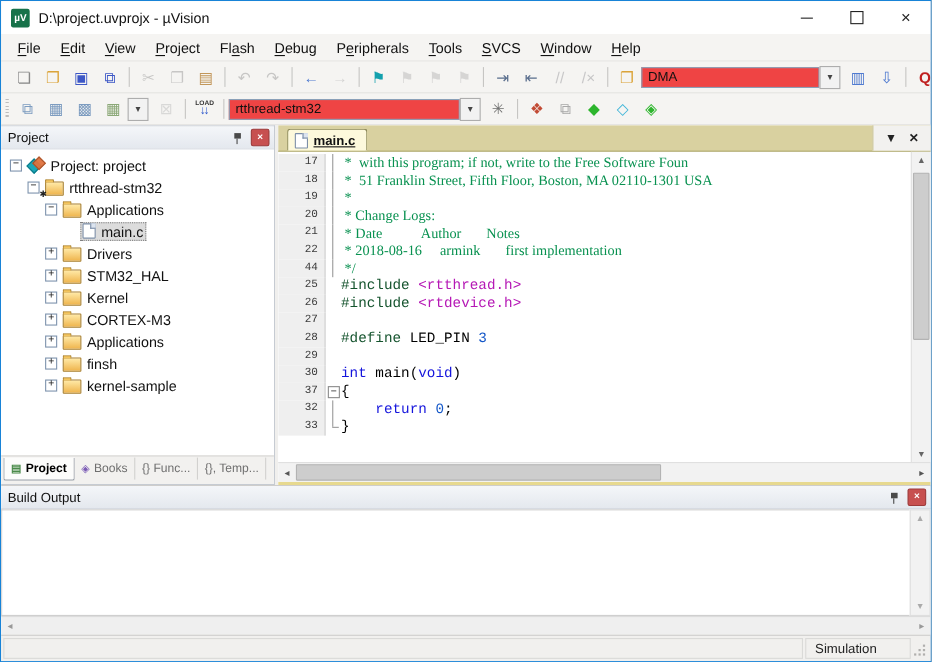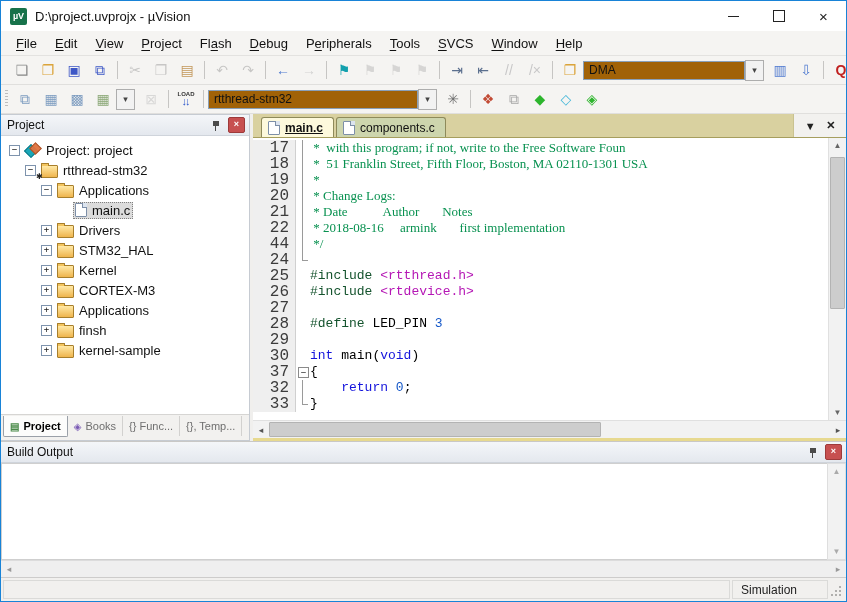--- a/index.html
+++ b/index.html
@@ -16,21 +16,21 @@
   .menubar{height:24px;background:#f5f4f2;display:flex;align-items:center;padding-left:6px;flex:none;border-bottom:1px solid #e3e2e0;}
   .menu-item{font-size:13px;color:#111;padding:3px 9px;white-space:nowrap;}
   .menu-item u{text-underline-offset:2px;}
   
   .toolbar{height:28px;background:#f5f4f2;display:flex;align-items:center;padding-left:2px;flex:none;border-bottom:1px solid #e0dfdd;overflow:hidden;}
   .toolbar::before{content:"";width:3px;height:18px;margin:0 4px 0 2px;background:repeating-linear-gradient(to bottom,#bdbdbd 0 1px,transparent 1px 3px);}
   .tbtn{min-width:24px;height:22px;display:flex;align-items:center;justify-content:center;margin:0 1px;flex:none;}
   .tbtn .g{font-size:14px;line-height:22px;}
   .tbtn.disabled{opacity:.5;filter:grayscale(70%);}
   .tsep{width:1px;height:18px;background:#c6c5c3;margin:0 4px;flex:none;}
-  .combo{height:17px;background:#a16207;border:1px solid #8aa0b8;font-size:12px;color:#111;display:flex;align-items:center;padding:0 5px;flex:none;white-space:nowrap;overflow:hidden;}
+  .combo{height:17px;background:#ef4444;border:1px solid #8aa0b8;font-size:12px;color:#111;display:flex;align-items:center;padding:0 5px;flex:none;white-space:nowrap;overflow:hidden;}
   .caretbtn{width:17px;height:19px;background:#f2f2f2;border:1px solid #adadad;display:flex;align-items:center;justify-content:center;font-size:9px;color:#444;margin-right:3px;flex:none;}
   .loadbtn{flex-direction:column;line-height:1;}
   .loadbtn .ld{font-size:6px;font-weight:bold;color:#333;letter-spacing:0;}
   .loadbtn .la{font-size:11px;color:#2d57cc;font-weight:bold;margin-top:-1px;letter-spacing:-2px;padding-right:2px;}
   
   .main{flex:none;height:327px;display:flex;background:#f0efed;}
   .project-panel{width:248px;flex:none;display:flex;flex-direction:column;border:1px solid #c6cbd2;border-left:none;background:#fff;}
   .panel-head{height:20px;flex:none;background:linear-gradient(#f4f6f9,#e4e8ee);border-bottom:1px solid #cfd4db;display:flex;align-items:center;padding:0 4px 0 6px;}
   .panel-title{flex:1;font-size:12px;color:#111;}
   .pin{width:11px;height:13px;position:relative;margin-right:6px;}
@@ -63,21 +63,21 @@
   .etabs{flex:1;display:flex;align-items:flex-end;padding-left:8px;overflow:hidden;}
   .etab{height:19px;display:flex;align-items:center;padding:0 10px 0 6px;font-size:12px;border:1px solid #8e8a5a;border-bottom:none;border-radius:3px 3px 0 0;margin-right:2px;background:#cdd5ad;color:#111;white-space:nowrap;}
   .etab .ico-file{margin-right:5px;}
   .etab.active{background:#fdf9dc;font-weight:bold;}
   .etab.active .elbl{text-decoration:underline;}
   .etabbtns{width:52px;flex:none;height:23px;background:#f2f1ef;display:flex;align-items:center;justify-content:space-evenly;border-left:1px solid #c9c290;}
   .etb{font-size:11px;color:#222;font-weight:bold;}
   .ebody{flex:1;display:flex;min-height:0;background:#fff;}
   .ecode{flex:1;overflow:hidden;padding-top:2px;}
   .cl{display:flex;height:16px;line-height:16px;font-family:"Liberation Mono","DejaVu Sans Mono",monospace;font-size:13px;white-space:pre;}
-  .ln{width:36px;flex:none;text-align:right;padding-right:6px;background:#efefef;color:#3c3c3c;border-right:1px solid #d0d0d0;font-size:16px;}
+  .ln{width:36px;flex:none;text-align:right;padding-right:6px;background:#efefef;color:#3c3c3c;border-right:1px solid #d0d0d0;font-size:10px;}
   .fm{width:14px;flex:none;position:relative;}
   .fm.f-line::before{content:"";position:absolute;left:6px;top:0;bottom:0;width:1px;background:#9a9a9a;}
   .fm.f-end::before{content:"";position:absolute;left:6px;top:0;height:8px;width:1px;background:#9a9a9a;}
   .fm.f-end::after{content:"";position:absolute;left:6px;top:8px;width:6px;height:1px;background:#9a9a9a;}
   .fm.f-box::before{content:"−";position:absolute;left:2px;top:3px;width:9px;height:9px;border:1px solid #8a8a8a;background:#fff;font-size:9px;line-height:8px;text-align:center;color:#333;font-family:"DejaVu Sans Mono",monospace;}
   .ct{flex:1;overflow:hidden;}
   .tok-cm{color:#089150;font-family:Liberation Serif, serif;}
   .tok-pp{color:#14532d;}
   .tok-str{color:#b517b5;font-family:Liberation Mono, monospace;}
   .tok-kw{color:#1414dc;}
@@ -377,40 +377,35 @@
 
     <div class="splitter"></div>
 
     <div class="editor">
       <div class="etabbar">
         <div class="etabs">
             <span class="etab active">
               <span class="ico-file"></span>
               <span class="elbl">main.c</span>
             </span>
-            <span class="etab">
-              <span class="ico-file"></span>
-              <span class="elbl">components.c</span>
-            </span>
           </div>
         <div class="etabbtns">
           <span class="etb">▼</span>
           <span class="etb">✕</span>
         </div>
       </div>
       <div class="ebody">
         <div class="ecode">
             <div class="cl"><span class="ln">17</span><span class="fm f-line"></span><span class="ct"><span class="tok-cm"> *  with this program; if not, write to the Free Software Foun</span></span></div>
             <div class="cl"><span class="ln">18</span><span class="fm f-line"></span><span class="ct"><span class="tok-cm"> *  51 Franklin Street, Fifth Floor, Boston, MA 02110-1301 USA</span></span></div>
             <div class="cl"><span class="ln">19</span><span class="fm f-line"></span><span class="ct"><span class="tok-cm"> *</span></span></div>
             <div class="cl"><span class="ln">20</span><span class="fm f-line"></span><span class="ct"><span class="tok-cm"> * Change Logs:</span></span></div>
             <div class="cl"><span class="ln">21</span><span class="fm f-line"></span><span class="ct"><span class="tok-cm"> * Date           Author       Notes</span></span></div>
             <div class="cl"><span class="ln">22</span><span class="fm f-line"></span><span class="ct"><span class="tok-cm"> * 2018-08-16     armink       first implementation</span></span></div>
             <div class="cl"><span class="ln">44</span><span class="fm f-line"></span><span class="ct"><span class="tok-cm"> */</span></span></div>
-            <div class="cl"><span class="ln">24</span><span class="fm f-end"></span><span class="ct"></span></div>
             <div class="cl"><span class="ln">25</span><span class="fm"></span><span class="ct"><span class="tok-pp">#include </span><span class="tok-str">&lt;rtthread.h&gt;</span></span></div>
             <div class="cl"><span class="ln">26</span><span class="fm"></span><span class="ct"><span class="tok-pp">#include </span><span class="tok-str">&lt;rtdevice.h&gt;</span></span></div>
             <div class="cl"><span class="ln">27</span><span class="fm"></span><span class="ct"></span></div>
             <div class="cl"><span class="ln">28</span><span class="fm"></span><span class="ct"><span class="tok-pp">#define </span><span class="tok-pl">LED_PIN </span><span class="tok-num">3</span></span></div>
             <div class="cl"><span class="ln">29</span><span class="fm"></span><span class="ct"></span></div>
             <div class="cl"><span class="ln">30</span><span class="fm"></span><span class="ct"><span class="tok-kw">int</span><span class="tok-pl"> main(</span><span class="tok-kw">void</span><span class="tok-pl">)</span></span></div>
             <div class="cl"><span class="ln">37</span><span class="fm f-box"></span><span class="ct"><span class="tok-pl">{</span></span></div>
             <div class="cl"><span class="ln">32</span><span class="fm f-line"></span><span class="ct"><span class="tok-pl">    </span><span class="tok-kw">return</span><span class="tok-pl"> </span><span class="tok-num">0</span><span class="tok-pl">;</span></span></div>
             <div class="cl"><span class="ln">33</span><span class="fm f-end"></span><span class="ct"><span class="tok-pl">}</span></span></div>
           </div>

